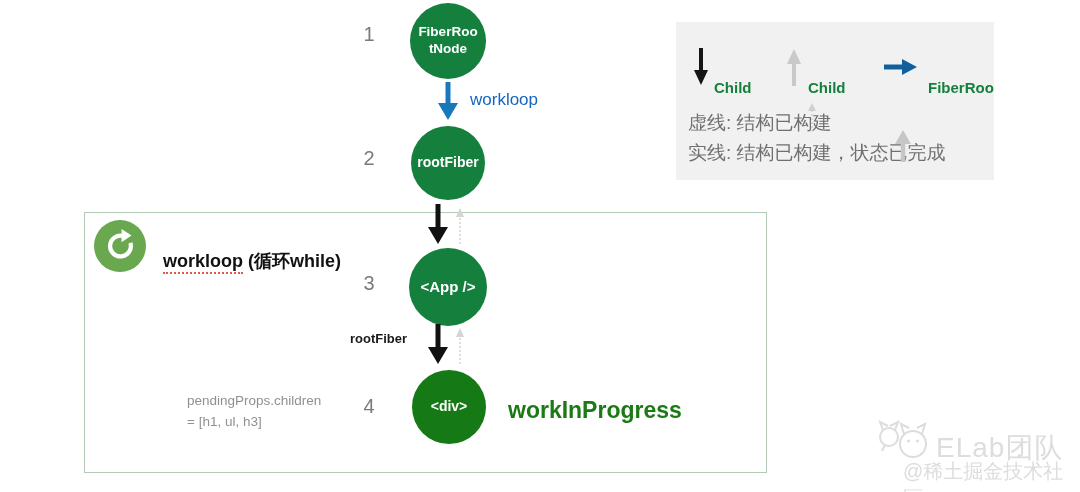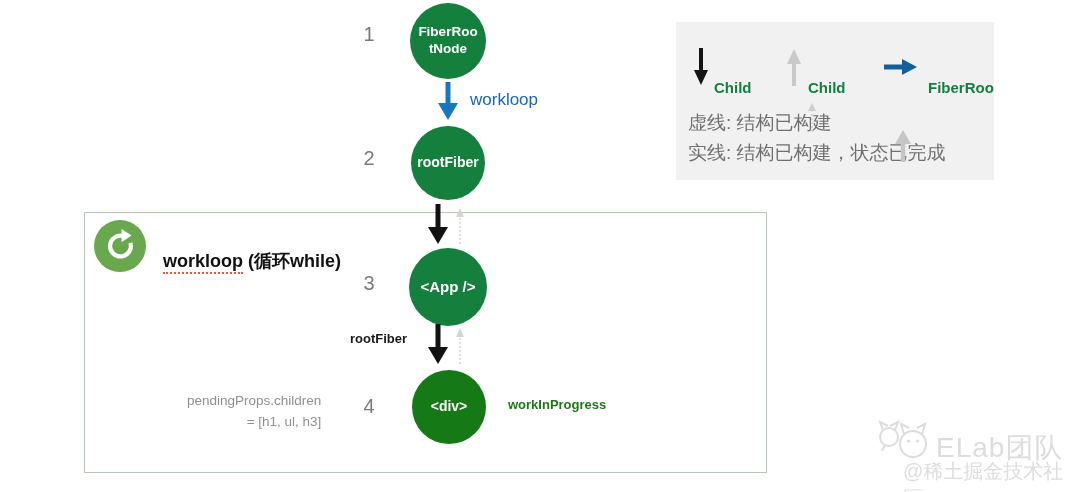--- a/index.html
+++ b/index.html
@@ -29,24 +29,24 @@
     border:1.5px solid #b5c9b7;background:transparent;}
   .workloop-icon{position:absolute;left:94px;top:220px;width:52px;height:52px;
     border-radius:50%;background:#6aa84f;display:flex;align-items:center;justify-content:center;}
   .workloop-title{position:absolute;left:163px;top:237px;font-size:18px;
     font-weight:bold;color:#111;margin-top:12px;}
   .workloop-title .misspell{border-bottom:2px dotted #e0594b;padding-bottom:1px;}
 
   .current-label{position:absolute;left:470px;top:90px;font-size:17px;color:#1566c0;}
   .beginwork-label{position:absolute;left:350px;top:331px;font-size:13px;
     font-weight:bold;color:#1a1a1a;}
-  .wip-label{position:absolute;left:508px;top:397px;font-size:13px;
+  .wip-label{position:absolute;left:508px;top:397px;font-size:23px;
     font-weight:bold;color:#1b7a14;}
   .pending-label{position:absolute;left:187px;top:391px;font-size:13.5px;
-    color:#909090;white-space:pre-line;line-height:1.55;text-align:right;}
+    color:#909090;white-space:pre-line;line-height:1.55;}
 
   
   .legend{position:absolute;left:676px;top:22px;width:318px;height:158px;
     background:#f1f1f1;}
   .legend .key-label{position:absolute;font-size:15px;font-weight:bold;color:#15803d;}
   .legend .note{position:absolute;left:12px;font-size:19px;color:#707070;}
 
   svg{display:block;}
   .watermark-title{position:absolute;left:936px;top:429px;font-size:28px;
     color:#dddddd;letter-spacing:1px;}

